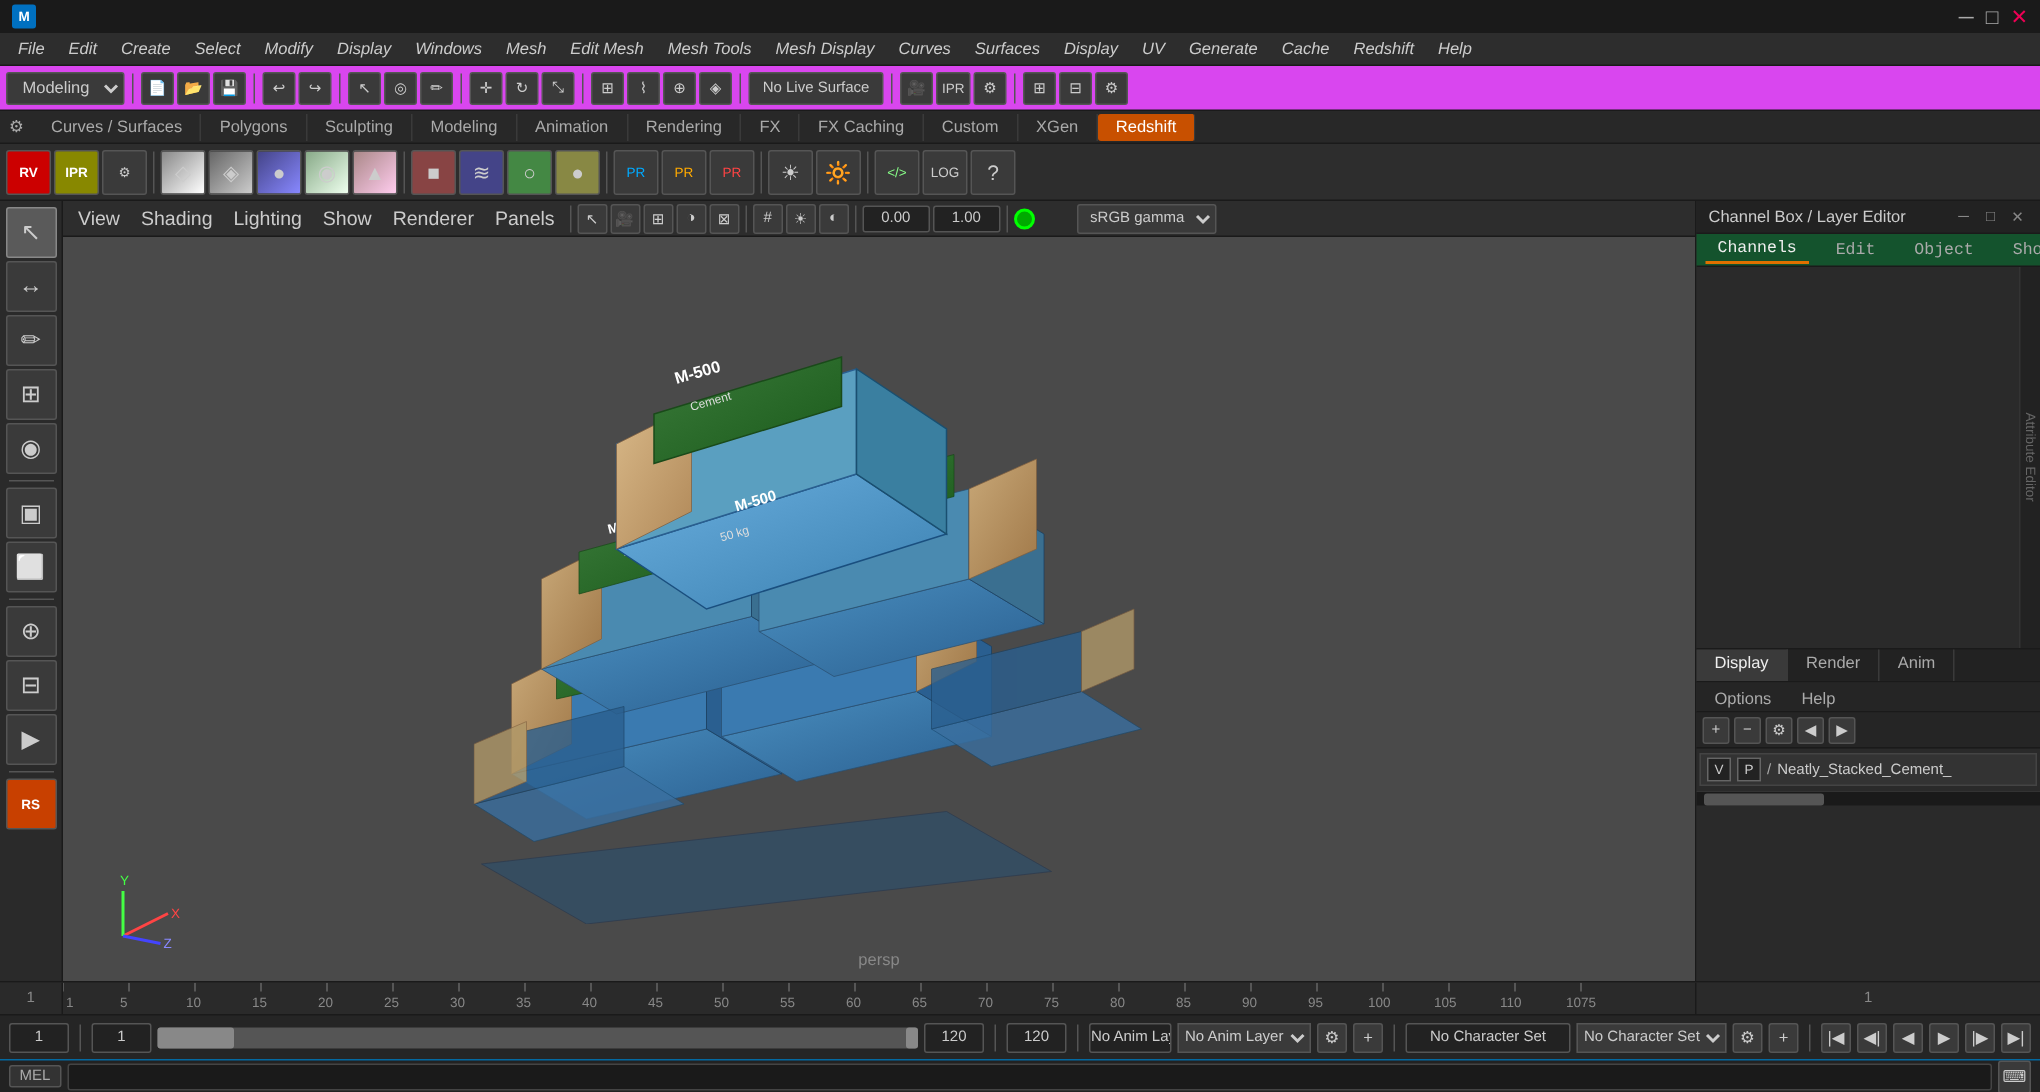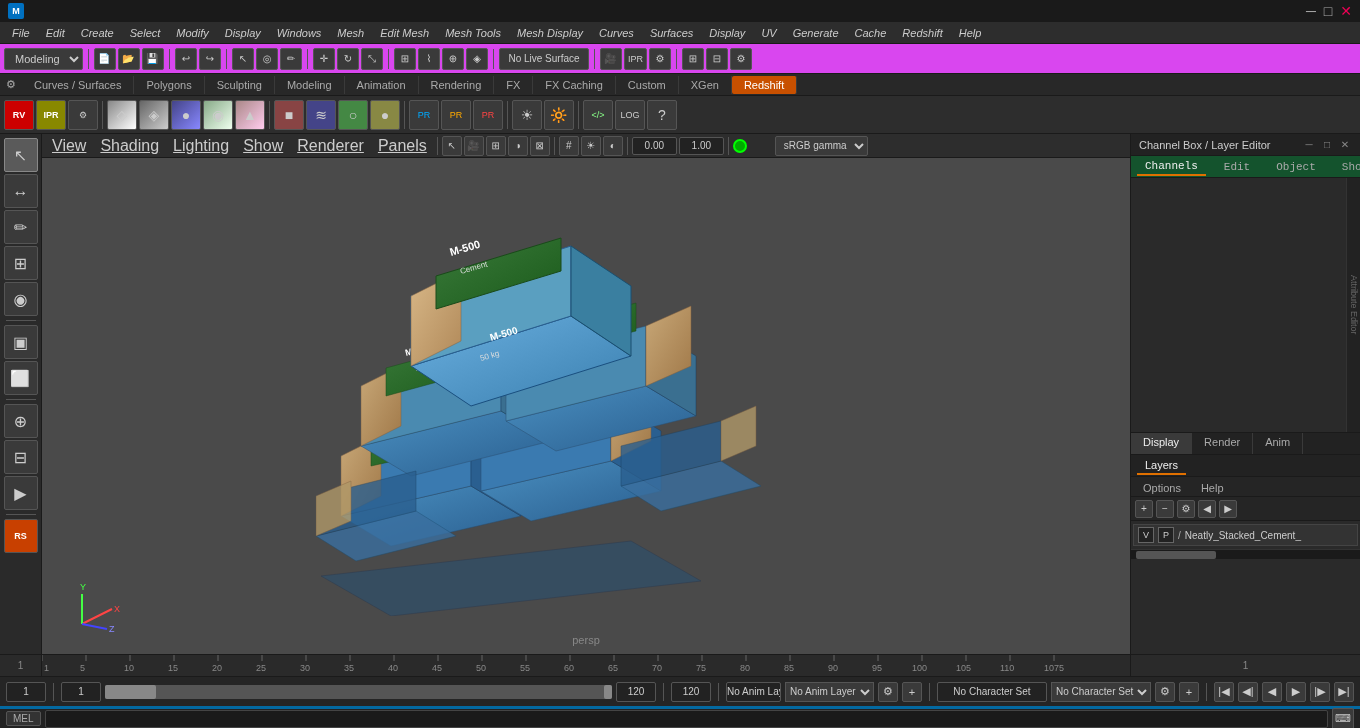--- a/index.html
+++ b/index.html
@@ -214,22 +214,21 @@
       display: flex;
       align-items: center;
       padding: 0 4px;
       gap: 2px;
       border-bottom: 1px solid #1a1a1a;
     }
     .vp-menu {
       padding: 2px 6px;
       cursor: pointer;
       color: #ccc;
-      font-size: 16px;
-      text-decoration: underline;
+      font-size: 13px;
     }
     .vp-sep { width:1px; height:18px; background:#555; margin:0 2px; }
     .vp-btn {
       width: 20px;
       height: 20px;
       background: #3a3a3a;
       border: 1px solid #555;
       border-radius: 2px;
       display: flex;
       align-items: center;
@@ -506,21 +505,21 @@
 
     
     #status-bar {
       height: 22px;
       background: #222;
       display: flex;
       align-items: center;
       padding: 0 6px;
       gap: 4px;
       font-size: 11px;
-      border-top: 3px solid #0369a1;
+      border-top: 1px solid #0369a1;
     }
     .status-badge {
       background: #333;
       border: 1px solid #555;
       padding: 1px 6px;
       border-radius: 2px;
       font-size: 10px;
       color: #aaa;
     }
     #mel-input {
@@ -888,23 +887,20 @@
         <div class="vert-label">Attribute Editor</div>
       </div>
 
       <div id="attr-tabs">
         <div class="attr-tab active">Display</div>
         <div class="attr-tab">Render</div>
         <div class="attr-tab">Anim</div>
       </div>
 
       <div id="layer-editor">
-        <div id="layer-header">
-          <span class="layer-tab active">Layers</span>
-        </div>
         <div id="layer-sub-tabs">
           <span class="layer-sub-tab">Options</span>
           <span class="layer-sub-tab">Help</span>
         </div>
         <div id="layer-icons">
           <div class="layer-icon-btn">+</div>
           <div class="layer-icon-btn">−</div>
           <div class="layer-icon-btn">⚙</div>
           <div class="layer-icon-btn">◀</div>
           <div class="layer-icon-btn">▶</div>

